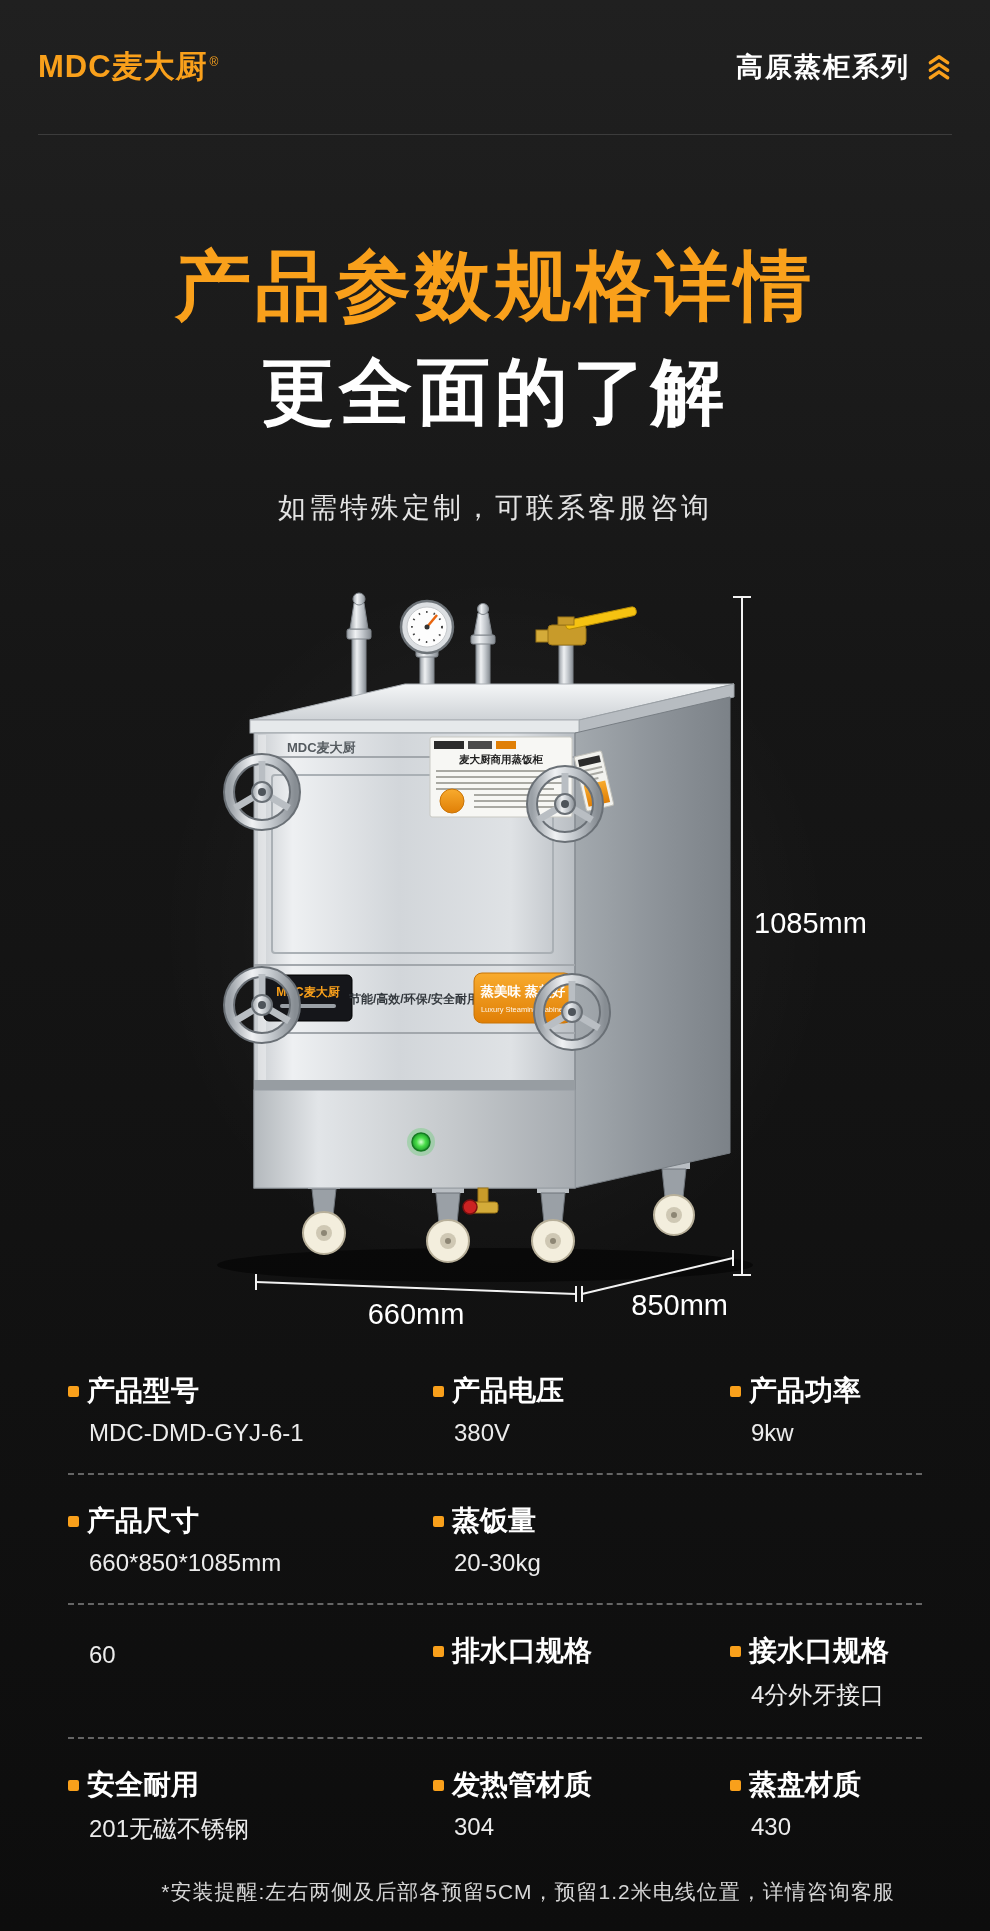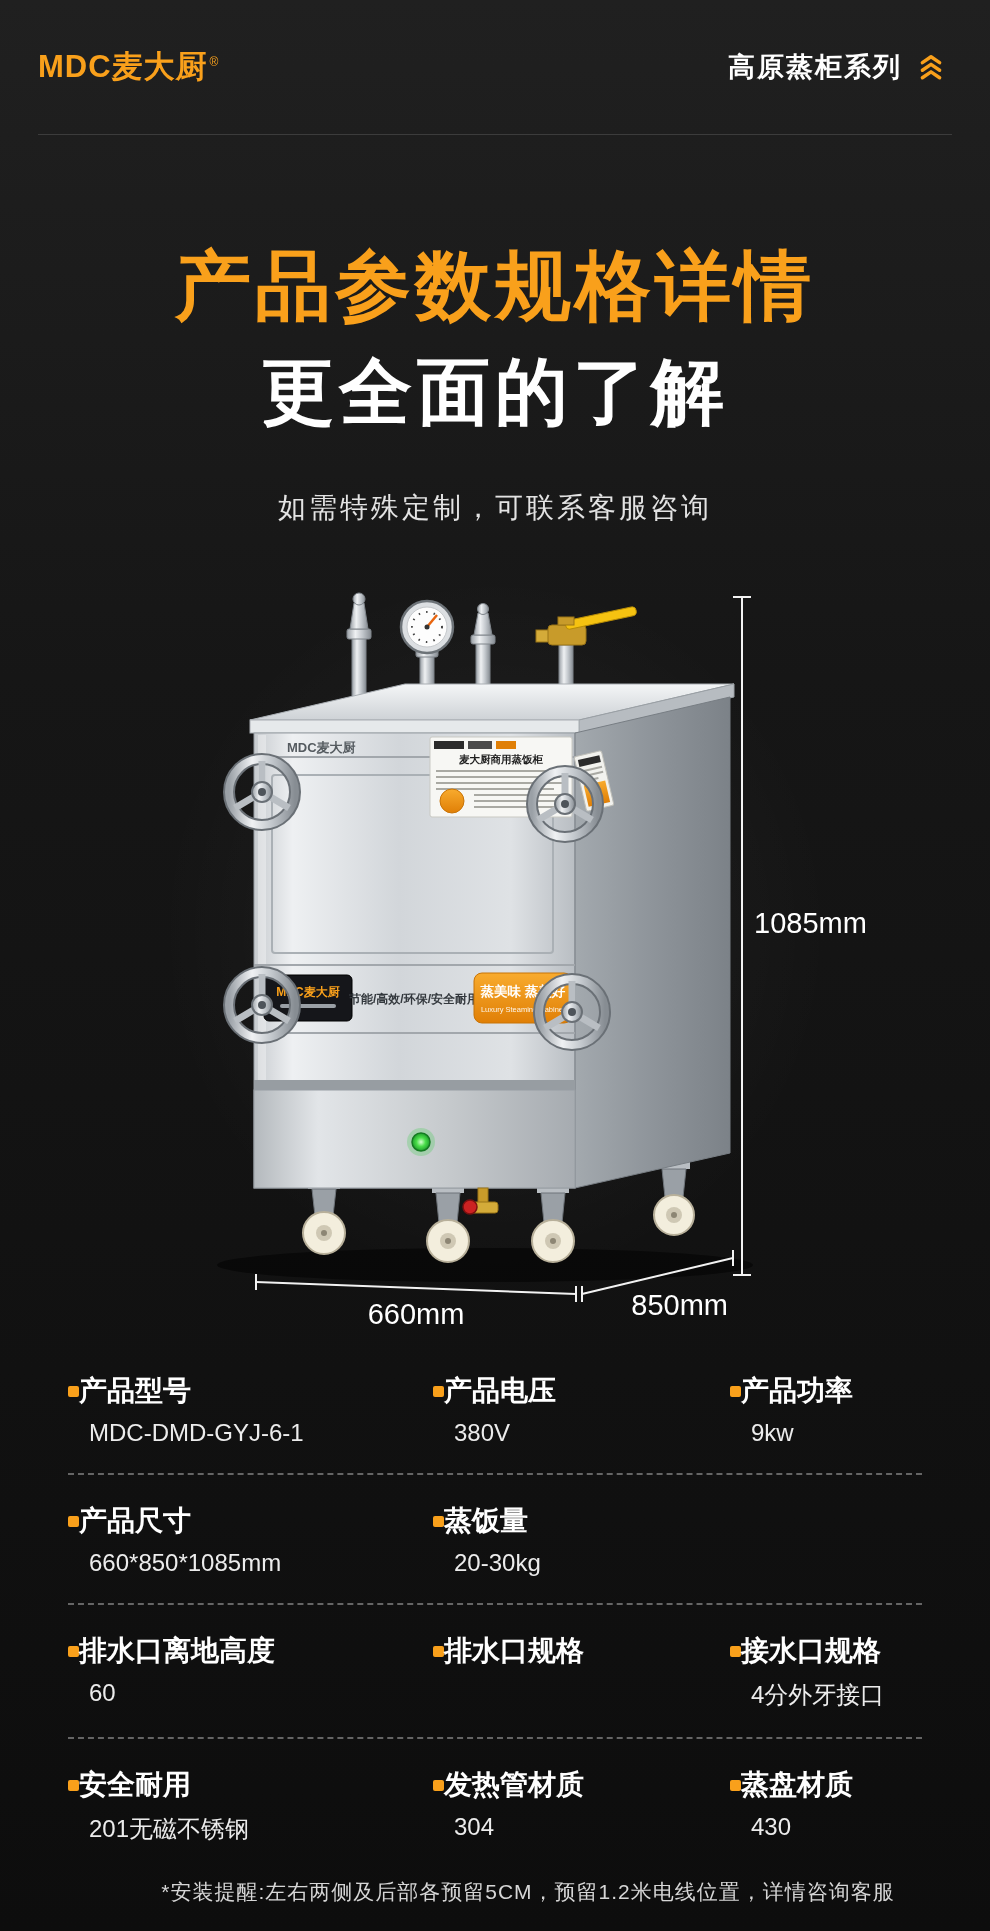--- a/index.html
+++ b/index.html
@@ -7,21 +7,21 @@
   .page {
     position: relative; width: 990px; height: 1931px; overflow: hidden;
     background: linear-gradient(180deg, #202020 0%, #161616 35%, #0d0d0d 100%);
     font-family: "Liberation Sans", "DejaVu Sans", sans-serif;
   }
   .glow {
     position: absolute; top: 560px; left: 145px; width: 700px; height: 740px;
     background: radial-gradient(ellipse at center, rgba(255,255,255,0.06), transparent 68%);
   }
   
-  .header { position: absolute; top: 44px; left: 38px; right: 46px; height: 46px;
+  .header { position: absolute; top: 44px; left: 38px; right: 38px; height: 46px;
             display: flex; align-items: center; justify-content: space-between; }
   .logo { color: #F9A01B; font-weight: 900; font-size: 31px; letter-spacing: 1px; }
   .logo sup { font-size: 12px; font-weight: 400; margin-left: 2px; }
   .series { display: flex; align-items: center; gap: 16px; color: #ffffff;
             font-weight: 700; font-size: 27px; letter-spacing: 2px; }
   .divider { position: absolute; top: 134px; left: 38px; right: 38px; height: 1px; background: #3c3c3c; }
   
   .title-accent { position: absolute; top: 236px; width: 100%; text-align: center;
                   color: #F9A01B; font-size: 76px; font-weight: 900; letter-spacing: 4px; }
   .title-white { position: absolute; top: 344px; width: 100%; text-align: center;
@@ -31,21 +31,21 @@
   
   .product { position: absolute; top: 575px; left: 0; width: 990px; height: 775px; }
   .product svg { position: absolute; left: 0; top: 0; }
   .dim { position: absolute; color: #ffffff; font-size: 29px; }
   .dim-h { left: 754px; top: 332px; }
   .dim-w { left: 330px; top: 723px; width: 172px; text-align: center; }
   .dim-d { left: 578px; top: 714px; width: 150px; text-align: right; }
   
   .specs { position: absolute; top: 1372px; left: 68px; width: 854px; }
   .spec-row { display: grid; grid-template-columns: 365px 297px 1fr; }
-  .spec-label { display: flex; align-items: center; gap: 0; color: #ffffff;
+  .spec-label { display: flex; align-items: center; gap: 8px; color: #ffffff;
                 font-size: 28px; font-weight: 700; }
   .bullet { width: 11px; height: 11px; background: #F9A01B; border-radius: 2px; flex: none; }
   .spec-value { margin: 9px 0 0 21px; color: #ececec; font-size: 24px; }
   .dashed { border: none; border-top: 2px dashed #656565; margin: 26px 0 27px; }
   .footer-note { position: absolute; top: 1878px; width: 100%; text-align: center;
                  color: #d6d6d6; font-size: 21px; letter-spacing: 1px; margin-left: 33px; }
 </style>
 </head>
 <body>
 
@@ -348,24 +348,20 @@
             <span class="bullet"></span>
             <span>蒸饭量</span>
           </div>
         <div class="spec-value">20-30kg</div>
       </div>
     </div>
     <hr class="dashed">
 
     <div class="spec-row">
       <div class="spec-cell">
-        <div class="spec-label">
-            <span class="bullet"></span>
-            <span>排水口离地高度</span>
-          </div>
         <div class="spec-value">60</div>
       </div>
       <div class="spec-cell">
         <div class="spec-label">
             <span class="bullet"></span>
             <span>排水口规格</span>
           </div>
       </div>
       <div class="spec-cell">
         <div class="spec-label">

